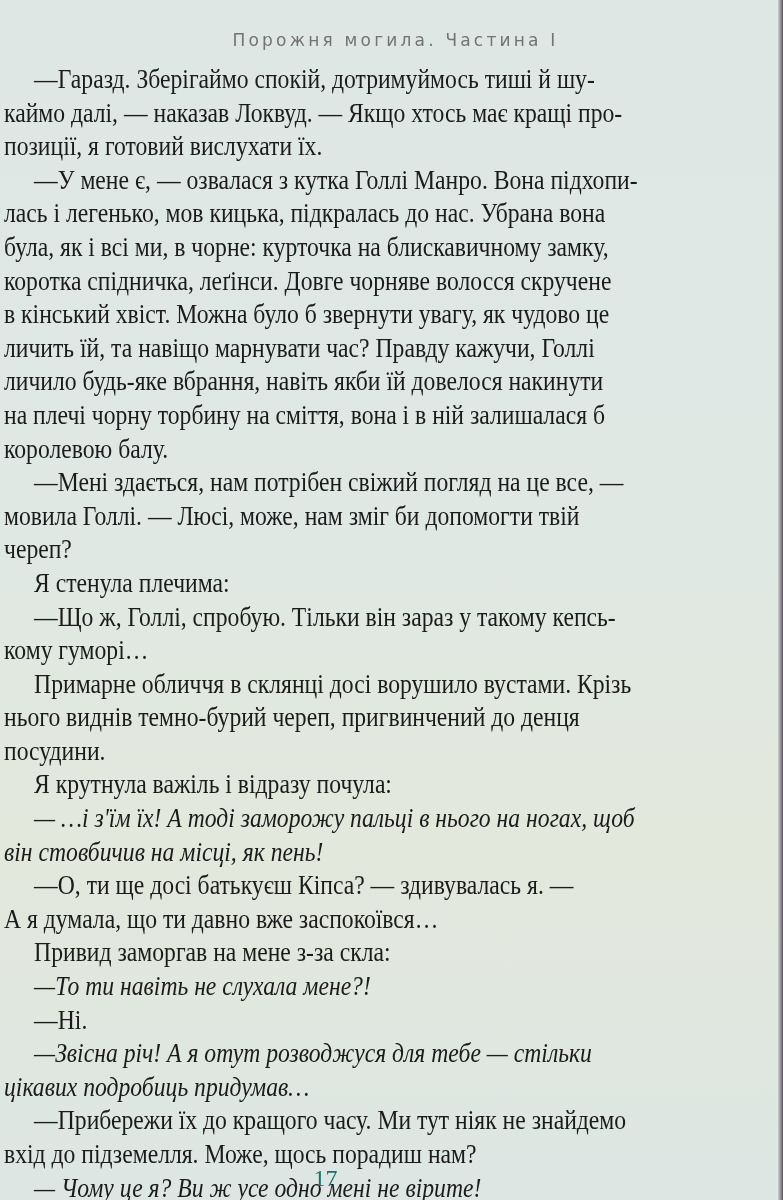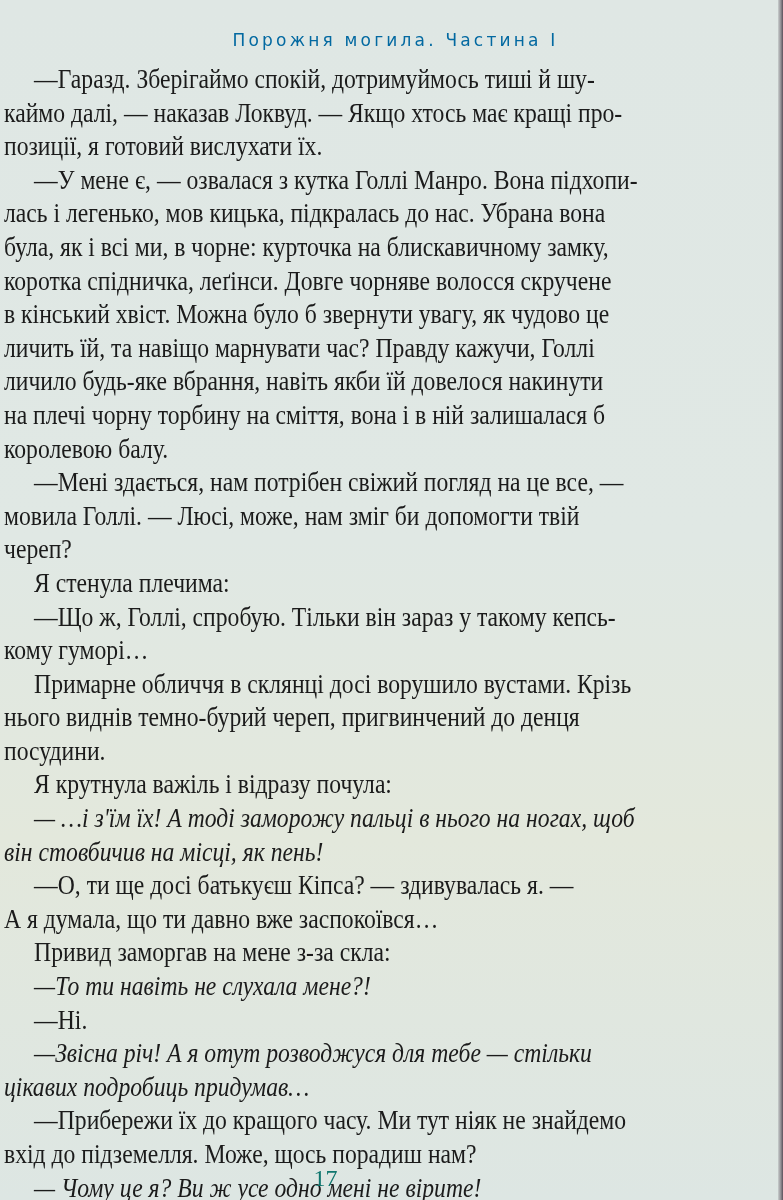--- a/index.html
+++ b/index.html
@@ -13,21 +13,21 @@
     background: linear-gradient(180deg, #dfe7e4 0%, #e0e8e4 45%, #e3e8dc 70%, #dde6e3 100%);
   }
   .page-edge {
     position: absolute; right: 0; top: 0; width: 5px; height: 1200px;
     background: linear-gradient(90deg, #c9cfce 0%, #8e8a90 60%, #5a4f5a 100%);
   }
   .running-head {
     position: absolute; top: 30px; left: 0; width: 783px;
     text-align: center;
     font-family: "DejaVu Sans", sans-serif;
-    font-size: 17px; letter-spacing: 3.2px; color: #0369a1;
+    font-size: 17px; letter-spacing: 3.2px; color: #737373;
     padding-left: 8px; box-sizing: border-box;
   }
   .body-text {
     position: absolute; top: 62px; left: 4px; width: 680px;
     font-family: "Liberation Serif", serif;
     font-size: 27.5px; line-height: 33.6px; color: #1b1b1b;
     transform: scaleX(0.86); transform-origin: left top;
     width: 790px;
   }
   .line { white-space: nowrap; height: 33.6px; }

